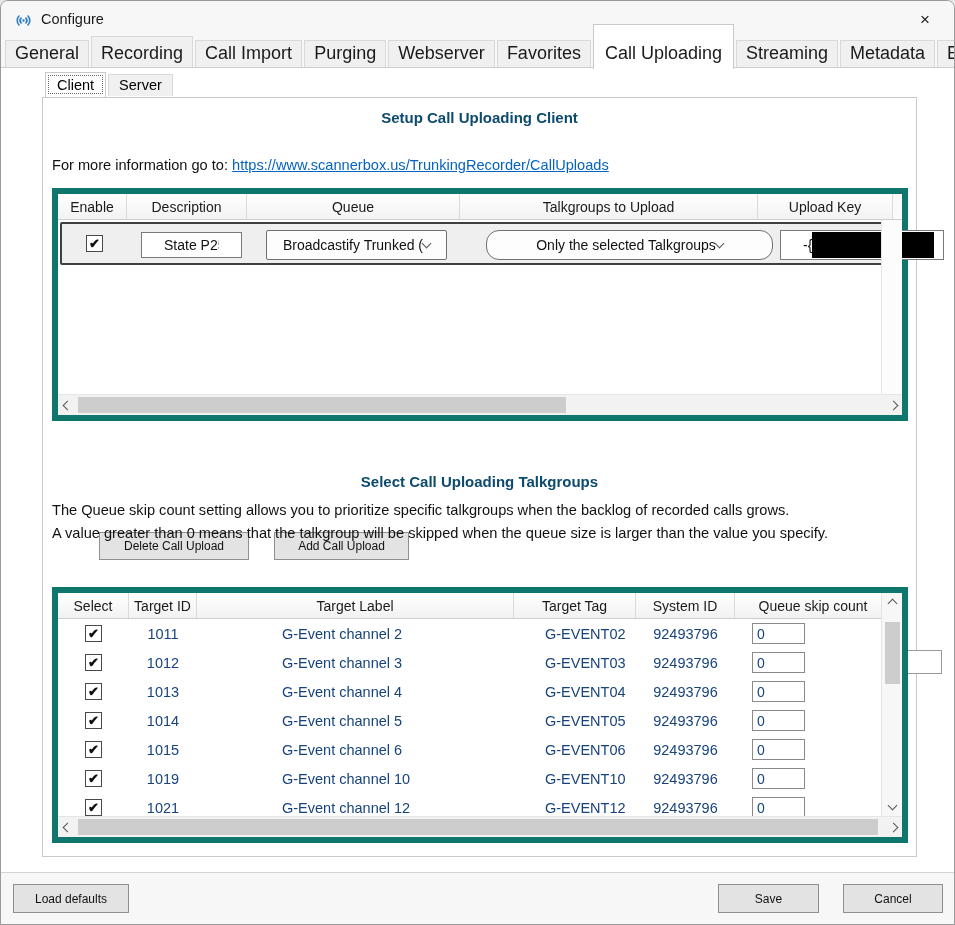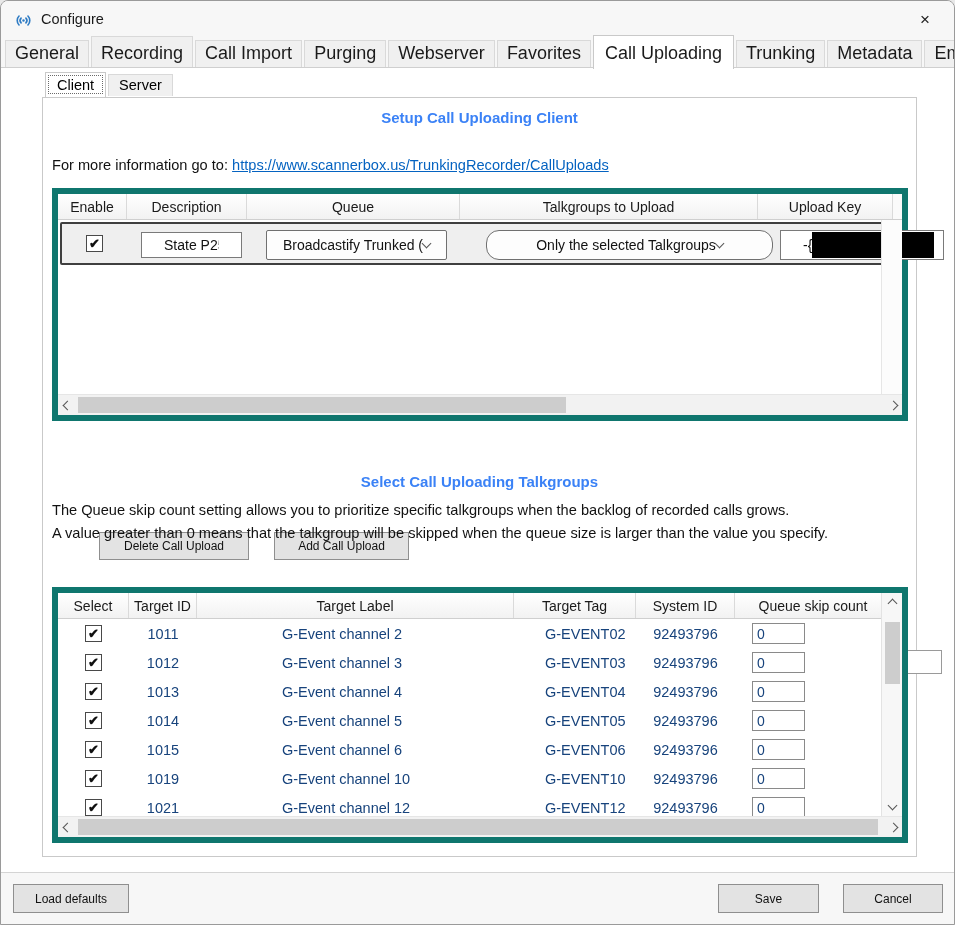--- a/index.html
+++ b/index.html
@@ -15,37 +15,37 @@
   .title { position:absolute; left:40px; top:10px; font-size:14.5px; color:#1a1a1a; }
   .close-btn { position:absolute; right:14px; top:6px; width:30px; height:26px;
                display:flex; align-items:center; justify-content:center; font-size:17px; color:#222; }
 
   
   .tabstrip { position:absolute; left:4px; top:38px; right:0; height:29px;
               display:flex; align-items:flex-end; }
   .tab { margin-right:2px; padding:2px 9px 4px; font-size:18px; color:#1a1a1a;
          background:#f0f0f0; border:1px solid #d9d9d9; border-bottom:none; white-space:nowrap; }
   .tab.hover { padding-top:6px; }
-  .tab.active { padding:7px 11px 5px; background:#fff; border-color:#c9c9c9;
+  .tab.active { padding:18px 11px 5px; background:#fff; border-color:#c9c9c9;
                 position:relative; z-index:3; margin-bottom:-1px;text-align:right; }
   .tabpage { position:absolute; left:0; top:66px; right:0; height:806px; background:#fff;
              border-top:1px solid #cfcfcf; border-bottom:1px solid #d4d4d4; }
 
   
   .substrip { position:absolute; left:44px; top:71px; display:flex; align-items:flex-end; z-index:4; }
   .subtab { margin-right:2px; padding:2px 10px 3px; font-size:14.5px; background:#f0f0f0;
             border:1px solid #d9d9d9; border-bottom:none; }
   .subtab.active { background:#fff; border-color:#c9c9c9; padding:4px 11px 4px;
                    margin-bottom:-1px; outline:1px dotted #6a6a6a; outline-offset:-4px; }
 
   
   .panel { position:absolute; left:41px; top:96px; width:875px; height:760px;
            background:#fff; border:1px solid #c9c9c9; z-index:2; }
   .sect-head { position:absolute; left:0; right:0; text-align:center; font-size:15px;
-               font-weight:bold; color:#3b82f6; }
+               font-weight:bold; color:#0c4a6e; }
   .desc { position:absolute; left:9px; font-size:14.6px; color:#111; white-space:nowrap; }
   a.link { color:#0563c1; text-decoration:underline; }
 
   
   .grid { position:absolute; left:9px; width:856px; background:#fff; border:6px solid #0f766e; }
   .ghead { display:grid; height:26px; background:linear-gradient(#ffffff,#f2f2f2);
            border-bottom:1px solid #cfcfcf; }
   .ghead .hc { display:flex; align-items:center; justify-content:center; font-size:14px;
                color:#1a1a1a; border-right:1px solid #dadada; overflow:hidden; white-space:nowrap; }
   .ghead .hc.strip { border-right:none; background:#fafafa; }
@@ -139,21 +139,21 @@
   </div>
 
   <div class="tabstrip" data-interactable="false">
       <div class="tab" data-interactable="true">General</div>
       <div class="tab hover" data-interactable="true">Recording</div>
       <div class="tab" data-interactable="true">Call Import</div>
       <div class="tab" data-interactable="true">Purging</div>
       <div class="tab" data-interactable="true">Webserver</div>
       <div class="tab" data-interactable="true">Favorites</div>
       <div class="tab active" data-interactable="true">Call Uploading</div>
-      <div class="tab" data-interactable="true">Trunking</div>
+      <div class="tab" data-interactable="true">Streaming</div>
       <div class="tab" data-interactable="true">Metadata</div>
       <div class="tab" data-interactable="true">Email</div>
       <div class="tab" data-interactable="true">Transcribe</div>
       <div class="tab" data-interactable="true">Advanced</div>
     </div>
   <div class="tabpage" data-interactable="false"></div>
 
   <div class="substrip" data-interactable="false">
       <div class="subtab active" data-interactable="true">Client</div>
       <div class="subtab" data-interactable="true">Server</div>

